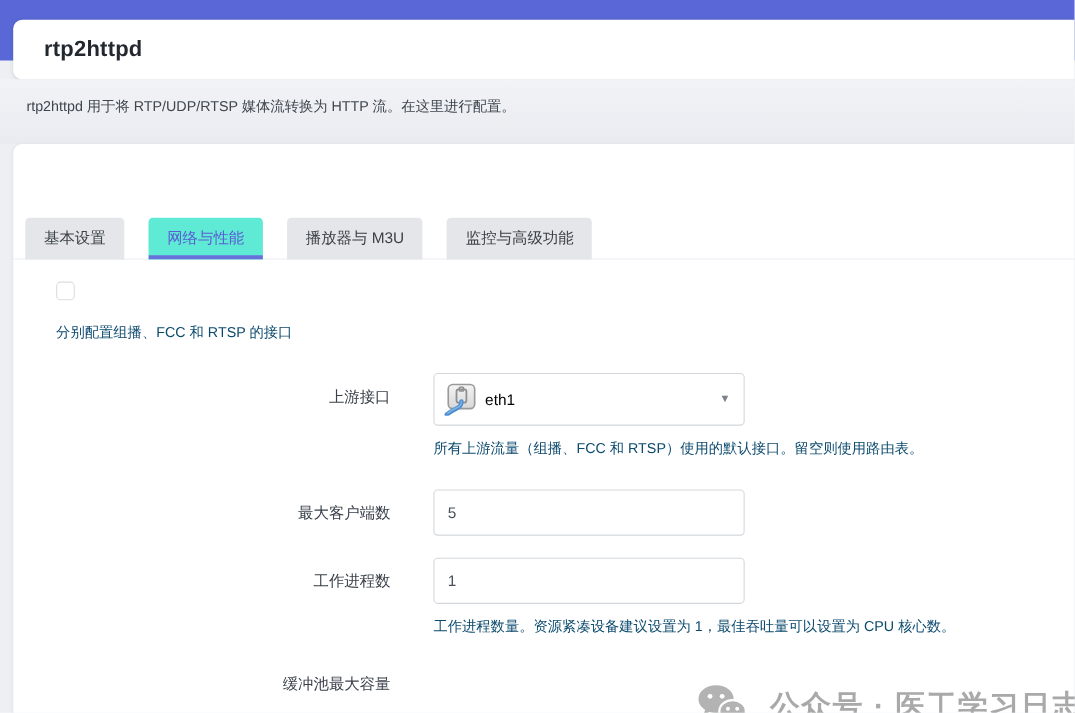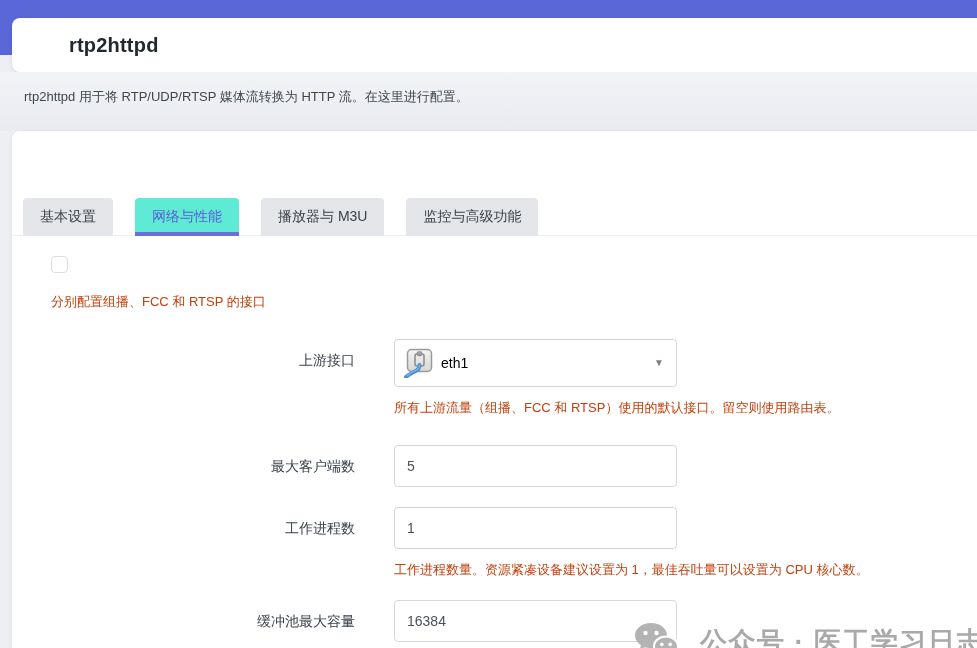--- a/index.html
+++ b/index.html
@@ -9,21 +9,21 @@
     background:#edeff3;
     font-family:"Liberation Sans","DejaVu Sans",sans-serif;
   }
   .topbar { position:absolute; top:0; left:0; right:0; height:55px; background:#5968d6; }
   .title-card {
     position:absolute; top:18px; left:12px; right:0; height:54px;
     background:#ffffff; border-radius:8px 0 0 8px;
     box-shadow:0 1px 4px rgba(30,35,60,.12);
     display:flex; align-items:center; padding-left:28px;
   }
-  .title-card h1 { font-size:20px; font-weight:700; color:#232830; letter-spacing:.2px;margin-left:29px; }
+  .title-card h1 { font-size:20px; font-weight:700; color:#232830; letter-spacing:.2px; }
   .page-desc-band {
     position:absolute; top:72px; left:0; right:0; height:59px;
     background:linear-gradient(180deg,#f2f3f7 0%,#e9ebf0 100%);
     padding:16px 0 0 24px;
   }
   .page-desc-band .txt { font-size:13px; color:#3f464e; }
   .main-card {
     position:absolute; top:131px; left:12px; right:0; height:527px;
     background:#ffffff; border-radius:8px 0 0 0;
     box-shadow:0 1px 4px rgba(30,35,60,.08);
@@ -50,21 +50,21 @@
   .form-label {
     flex:0 0 343px; text-align:right;
     font-size:14px; color:#3a414b; padding-top:13px;
   }
   .form-row.row-checkbox .form-label { padding-top:2px; }
   .form-control { margin-left:39px; flex:1; min-width:0; }
   .checkbox {
     width:17px; height:17px; border:1.5px solid #dbdde1; border-radius:4px;
     background:#fff; margin-top:1px; cursor:pointer;
   }
-  .desc { margin-top:12px; font-size:13px; color:#c2410c; }
+  .desc { margin-top:12px; font-size:13px; color:#0c4a6e; }
   .row-checkbox .desc { margin-top:20px; }
   .select {
     width:283px; height:48px; border:1px solid #d4d7dc; border-radius:4px;
     background:#fff; display:flex; align-items:center; padding:0 12px 0 9px;
     cursor:pointer;
   }
   .select-value { font-size:14px; color:#000000; margin-left:6px; }
   .chev { margin-left:auto; color:#7b828c; font-size:10px; line-height:1; }
   .text-input {
     width:283px; height:42px; border:1px solid #d4d7dc; border-radius:4px;
@@ -146,23 +146,20 @@
     <div class="form-row mb21">
       <div class="form-label">工作进程数</div>
       <div class="form-control">
         <input type="text" class="text-input" value="1" style="">
         <div class="desc">工作进程数量。资源紧凑设备建议设置为 1，最佳吞吐量可以设置为 CPU 核心数。</div>
       </div>
     </div>
 
     <div class="form-row">
       <div class="form-label">缓冲池最大容量</div>
-      <div class="form-control">
-        <input type="text" class="text-input" value="16384" style="">
-      </div>
     </div>
 
   </div>
 </div>
 
 <div class="watermark">
   <svg width="47" height="42" viewBox="0 0 47 42">
     <path d="M18 2 C 9 2, 2 7.5, 2 14.5 C 2 18.6, 4.3 22, 8 24.2 L 6.5 29 L 12 26.2 C 13.9 26.8, 15.9 27.1, 18 27.1 C 27 27.1, 34 21.5, 34 14.5 C 34 7.5, 27 2, 18 2 Z" fill="#b3b3b3"></path>
     <circle cx="12.5" cy="12" r="2.2" fill="#ffffff"></circle>
     <circle cx="23.5" cy="12" r="2.2" fill="#ffffff"></circle>

